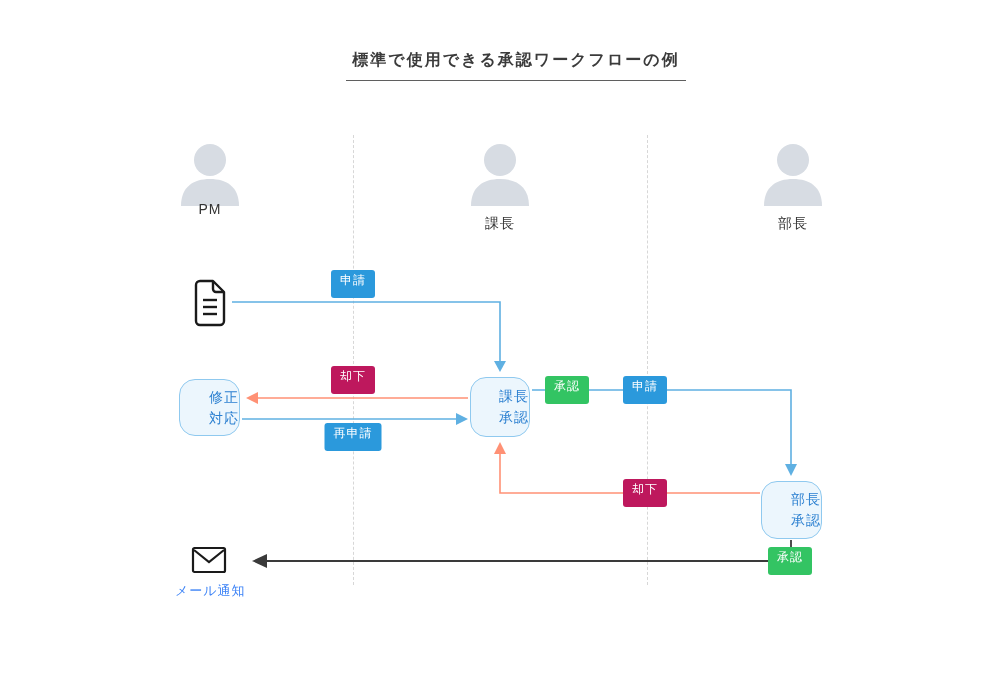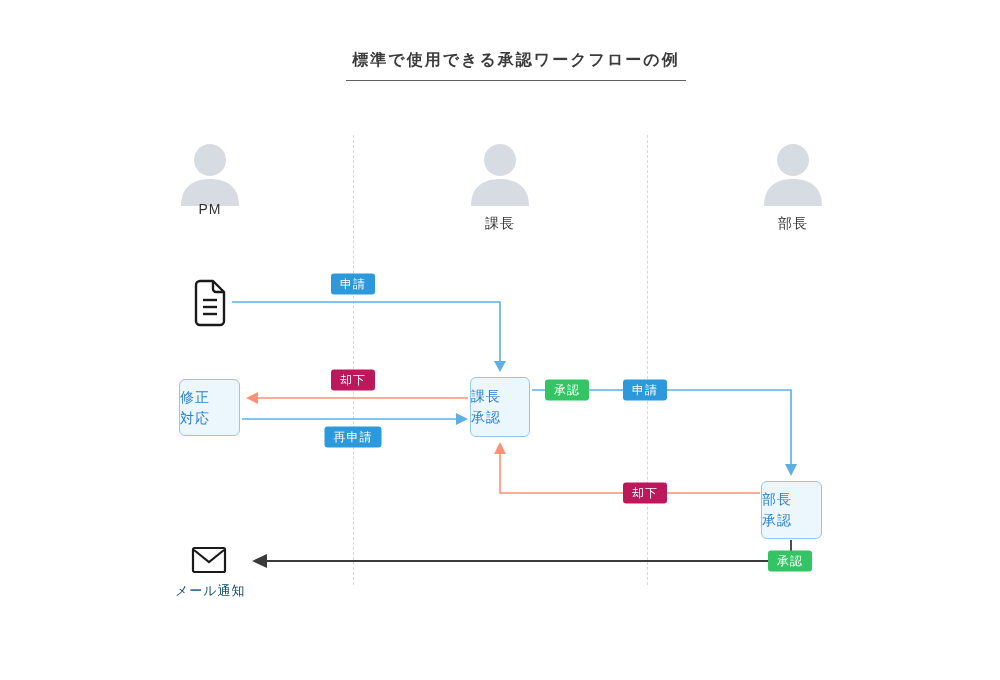--- a/index.html
+++ b/index.html
@@ -14,35 +14,35 @@
     letter-spacing:2px; padding:0 6px 9px 6px; border-bottom:1px solid #5f5f5f;
   }
 
   .lane-line { width:0; border-left:1px dashed #d7d7d7; }
 
   .person { width:64px; }
   .person svg { display:block; }
   .lane-label { width:80px; text-align:center; font-size:14px; color:#333; letter-spacing:1px; }
 
   .node-box {
-    background:#ecf6fd; border:1px solid #8fc9ef; border-radius:6px;
+    background:#ecf6fd; border:1px solid #8fc9ef; border-radius:16px;
     color:#2a7fd0; font-size:14px; letter-spacing:1px; line-height:1.5;
-    display:flex; flex-direction:column; align-items:flex-start; justify-content:center;
+    display:flex; flex-direction:column; align-items:flex-end; justify-content:center;
   }
 
   .badge {
     transform:translate(-50%,-50%);
-    color:#fff; font-size:12px; height:21px; line-height:20px; padding:0 9px;
+    color:#fff; font-size:12px; height:28px; line-height:20px; padding:0 9px;
     border-radius:3px; white-space:nowrap; letter-spacing:1px; text-align:center;
   }
   .badge.blue   { background:#2b99dc; }
   .badge.orange { background:#be185d; }
   .badge.green  { background:#33c463; }
 
-  .mail-label { font-size:13px; color:#0c4a6e; letter-spacing:1px; }
+  .mail-label { font-size:13px; color:#3b82f6; letter-spacing:1px; }
 
   #arrow-layer { top:0; left:0; pointer-events:none; }
 </style>
 </head>
 <body>
 
 <div id="canvas">
 
   <div class="abs title-wrap">
     <span class="title-text">標準で使用できる承認ワークフローの例</span>

